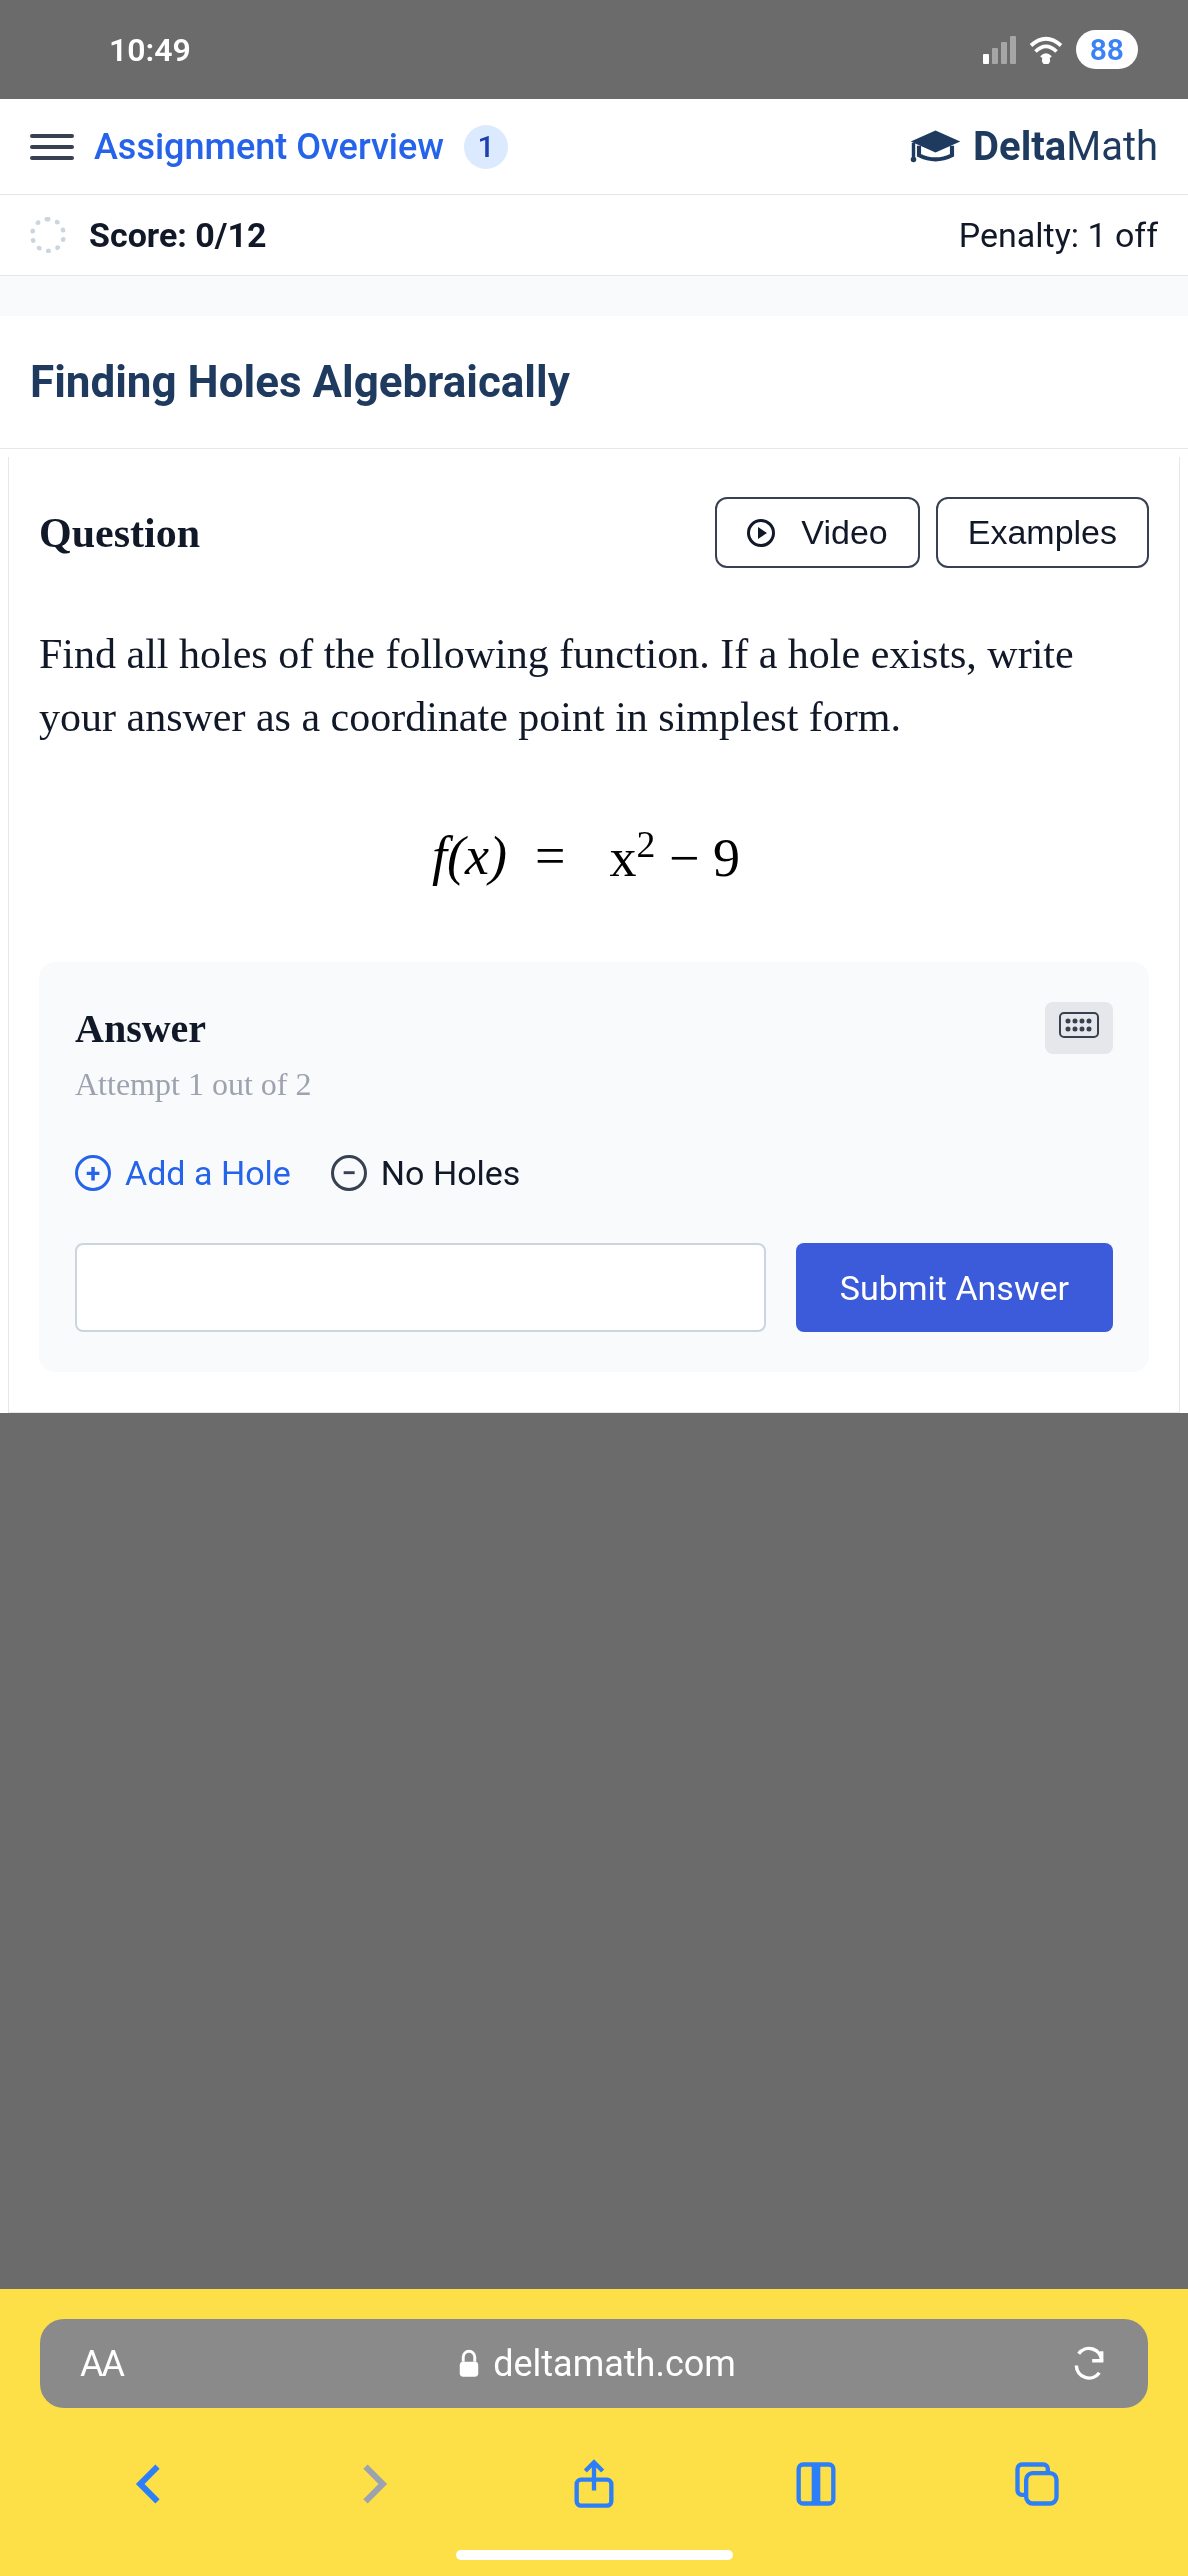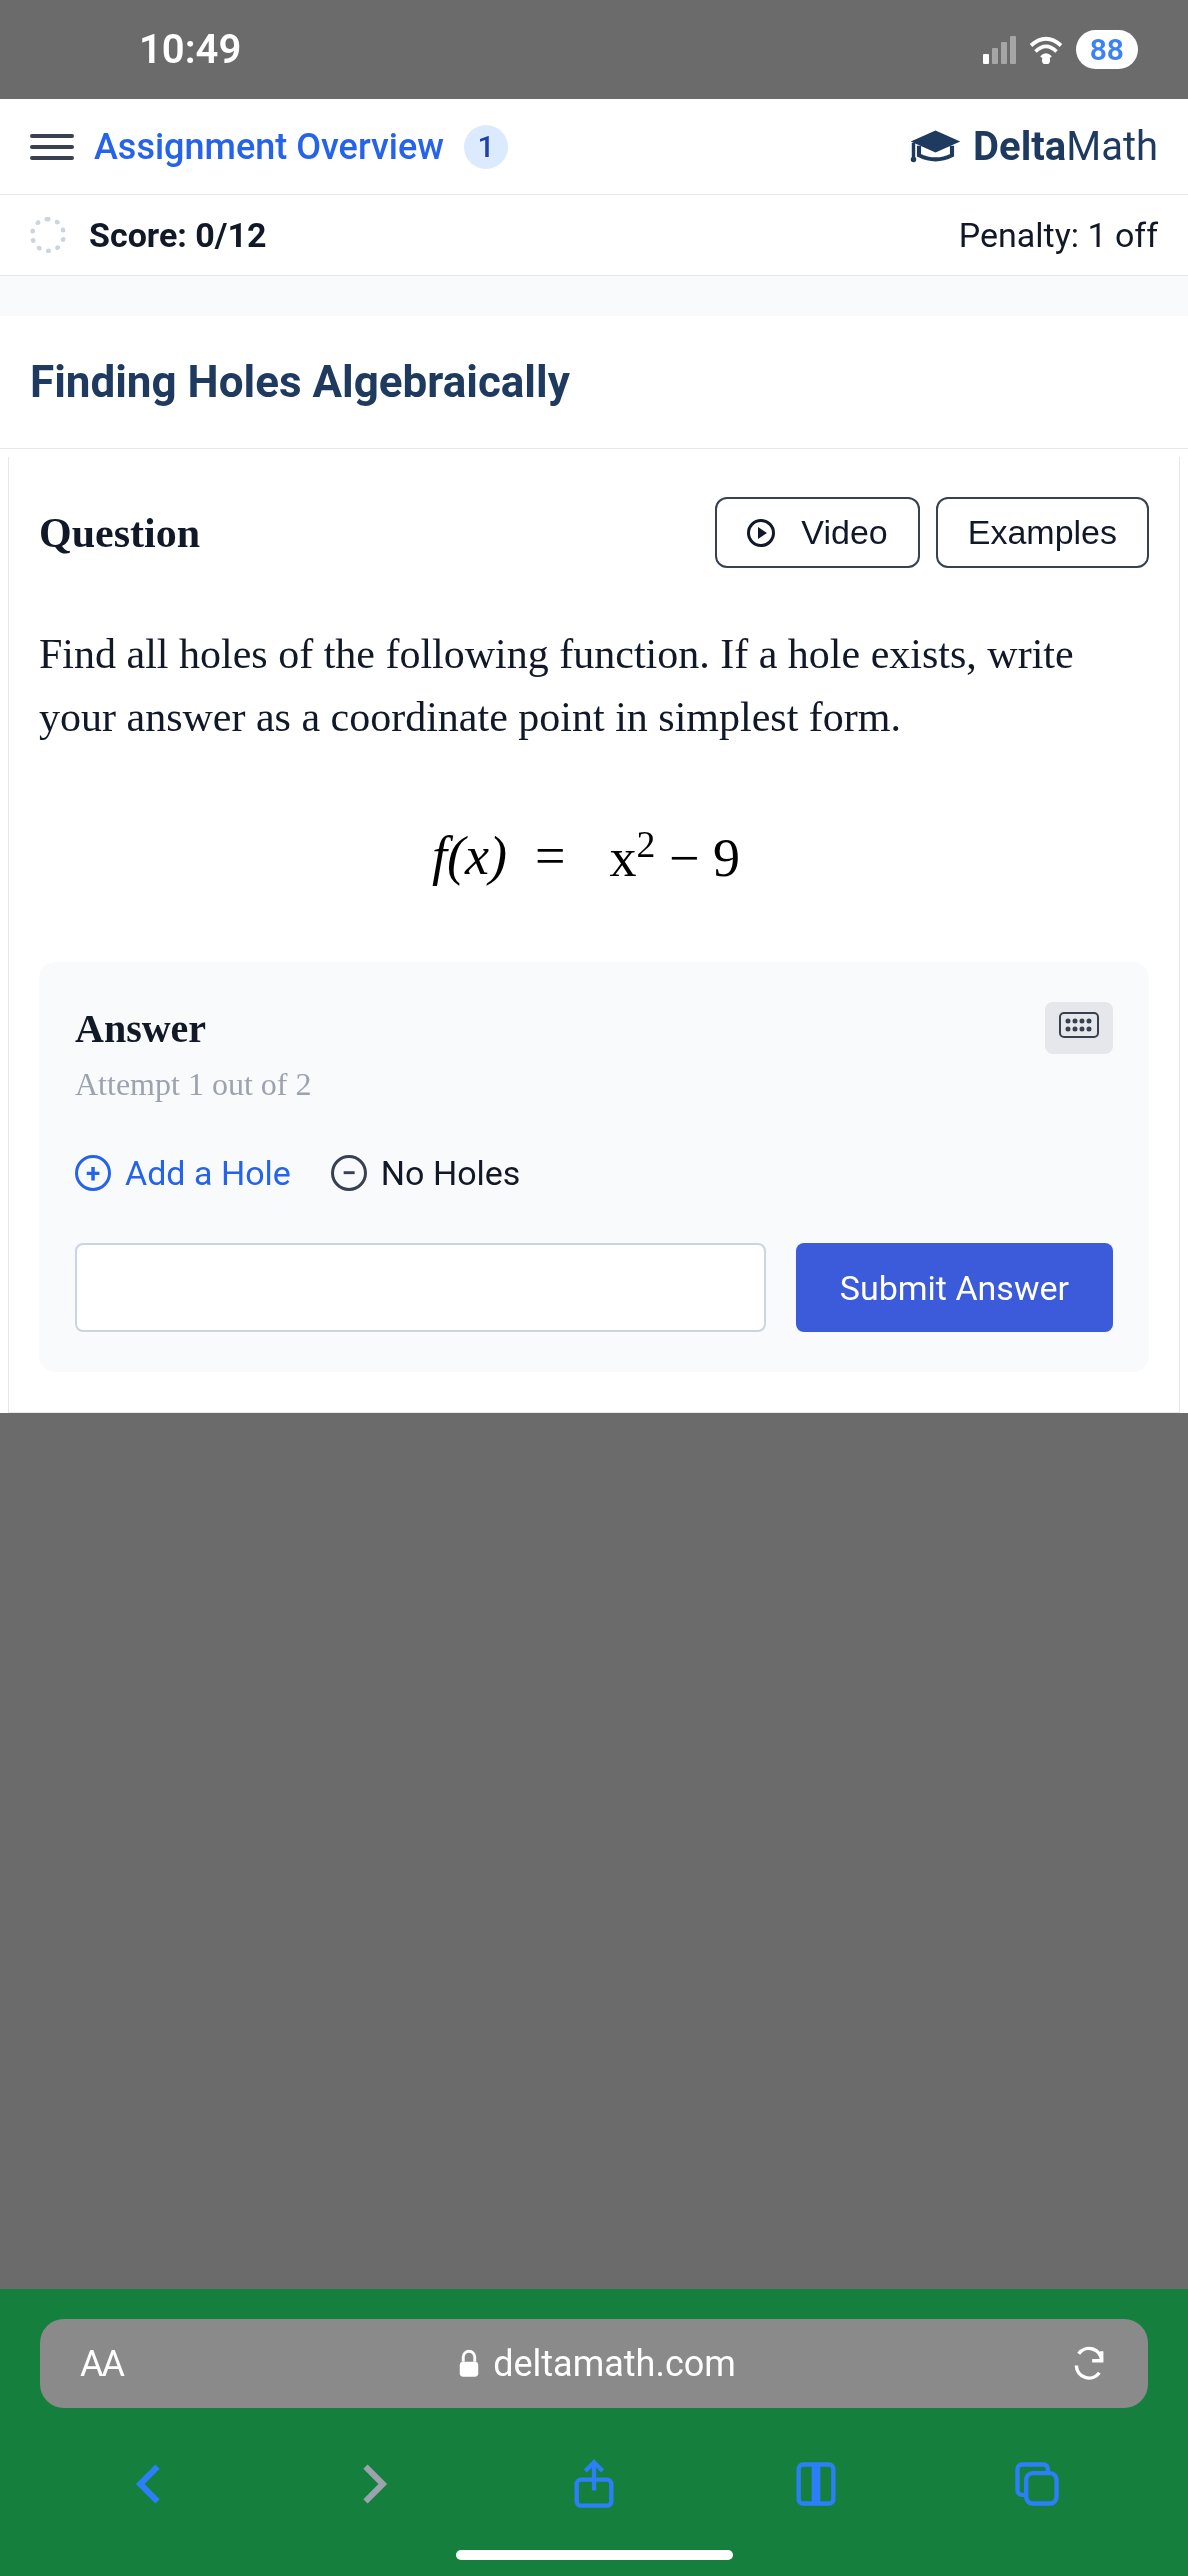--- a/index.html
+++ b/index.html
@@ -1,18 +1,18 @@
 <!DOCTYPE html>
 <html><head>
 <meta charset="utf-8">
 <style>
 *{margin:0;padding:0;box-sizing:border-box;-webkit-font-smoothing:antialiased}
 html,body{width:1188px;height:2576px;font-family:-apple-system,BlinkMacSystemFont,"Segoe UI",Roboto,sans-serif;background:#6b6b6b;overflow:hidden}
 .status-bar{height:99px;background:#6b6b6b;display:flex;align-items:center;justify-content:space-between;padding:0 50px;color:#fff}
-.status-time{font-size:40px;font-weight:600;margin-left:89px}
+.status-time{font-size:32px;font-weight:600;margin-left:59px}
 .status-right{display:flex;align-items:center;gap:12px}
 .signal-bars{display:flex;align-items:flex-end;gap:3px}
 .signal-bars span{width:6px;background:#fff;border-radius:1px}
 .signal-bars span:nth-child(1){height:10px;background:#fff}
 .signal-bars span:nth-child(2){height:16px;background:rgba(255,255,255,.4)}
 .signal-bars span:nth-child(3){height:22px;background:rgba(255,255,255,.4)}
 .signal-bars span:nth-child(4){height:28px;background:rgba(255,255,255,.4)}
 .battery-pill{background:#fff;color:#3b82f6;border-radius:20px;padding:2px 14px;font-size:30px;font-weight:600}
 .app{background:#fff}
 .header{display:flex;align-items:center;padding:24px 30px;border-bottom:1px solid #e5e7eb;gap:20px}
@@ -48,21 +48,21 @@
 .keypad-btn{background:#e5e7eb;border-radius:8px;padding:10px 14px;font-size:24px;color:#374151;letter-spacing:2px}
 .attempt{font-size:32px;color:#9ca3af;font-family:Georgia,serif;margin-bottom:50px}
 .hole-actions{display:flex;gap:40px;margin-bottom:50px}
 .hole-action{display:flex;align-items:center;gap:14px;font-size:34px;color:#2563eb}
 .circle-icon{width:36px;height:36px;border:3px solid #2563eb;border-radius:50%;display:flex;align-items:center;justify-content:center;font-size:26px;font-weight:700;color:#2563eb}
 .no-holes{color:#111827}
 .no-holes .circle-icon{border-color:#374151;color:#374151}
 .submit-row{display:flex;gap:30px;align-items:stretch}
 .answer-input{flex:1;border:2px solid #cbd5e1;border-radius:8px;height:89px;background:#fff}
 .submit-btn{background:#3b5bdb;color:#fff;font-size:34px;padding:0 44px;border-radius:8px;display:flex;align-items:center}
-.browser-chrome{position:absolute;bottom:0;left:0;right:0;background:#15803d}
+.browser-chrome{position:absolute;bottom:0;left:0;right:0;background:#fde047}
 .url-bar{margin:30px 40px 20px;background:#8a8a8a;border-radius:24px;height:89px;display:flex;align-items:center;padding:0 40px;color:#fff;font-size:36px}
 .url-aa{font-weight:400;letter-spacing:-2px}
 .url-center{flex:1;text-align:center;display:flex;align-items:center;justify-content:center;gap:12px}
 .toolbar{display:flex;justify-content:space-around;align-items:center;padding:30px 40px 40px;color:#fff}
 .toolbar svg{width:52px;height:52px}
 .home-indicator{width:277px;height:10px;background:#fff;border-radius:10px;margin:0 auto 16px}
 .back-blue{color:#2d7ff9}
 .fwd-dim{color:#9ca3af}
 </style>
 </head>

